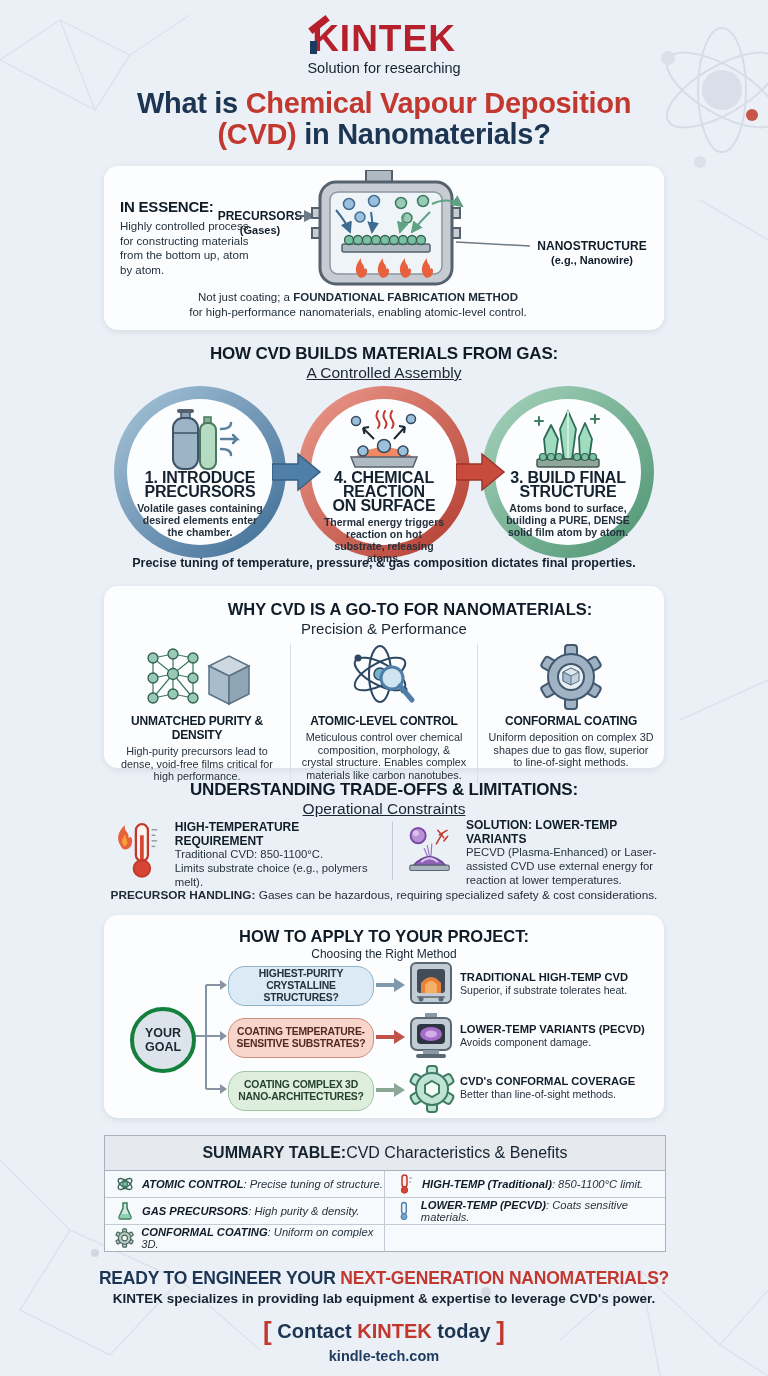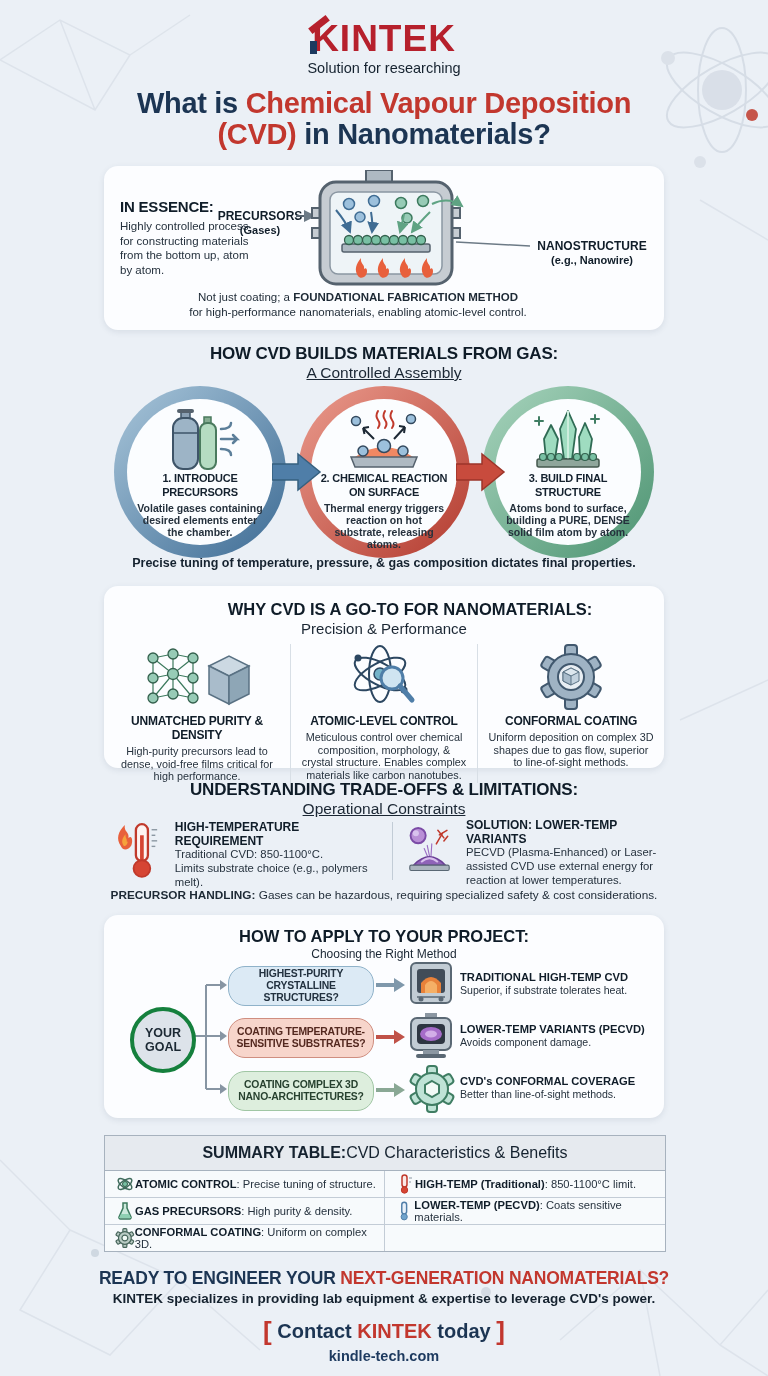--- a/index.html
+++ b/index.html
@@ -30,21 +30,21 @@
   .ess-text p{margin:0;font-size:11.5px;line-height:14.5px;color:#26323e;}
   .ess-svg{position:absolute;left:104px;top:4px;}
   .ess-caption{position:absolute;left:0;top:124px;width:508px;text-align:center;font-size:11.5px;line-height:15px;color:#1d2935;}
   .b{font-weight:bold;}
   
   .sec-h1{left:0;width:768px;text-align:center;font-size:17px;font-weight:800;color:#0f1c28;letter-spacing:-.2px;}
   .sec-h2{left:0;width:768px;text-align:center;font-size:15.5px;color:#1a2633;text-decoration:underline;}
   .ring{position:absolute;top:386px;width:172px;height:172px;border-radius:50%;}
   .ring-inner{position:absolute;inset:13px;background:#fbfdff;border-radius:50%;text-align:center;}
   .ring-inner .icon{margin-top:10px;height:62px;}
-  .step-t{font-size:11px;font-weight:800;line-height:14px;color:#14212e;letter-spacing:-.2px;}
+  .step-t{font-size:16px;font-weight:800;line-height:14px;color:#14212e;letter-spacing:-.2px;}
   .step-d{font-size:10.5px;line-height:12px;color:#25313d;font-weight:bold;margin:3px 10px 0 10px;}
   .flow-arrow{position:absolute;top:452px;}
   .proc-caption{top:556px;left:0;width:768px;text-align:center;font-size:12.5px;font-weight:bold;color:#15222f;}
   
   #card-why{top:586px;height:182px;}
   .why-h1{position:absolute;top:14px;left:0;width:612px;text-align:center;font-size:16.5px;font-weight:800;color:#0f1c28;}
   .why-h2{position:absolute;top:34px;left:0;width:560px;text-align:center;font-size:15px;color:#1a2633;}
   .why-cols{position:absolute;top:58px;left:0;width:560px;display:flex;}
   .why-col{flex:1;text-align:center;padding:0 10px;}
   .why-col + .why-col{border-left:1px solid #d8dfe6;}
@@ -73,22 +73,22 @@
   .row-arrow{position:absolute;left:272px;}
   .ans-icon{position:absolute;left:304px;}
   .ans-text{position:absolute;left:356px;width:200px;}
   .ans-t{font-size:11.2px;font-weight:800;color:#101d29;}
   .ans-d{font-size:10.6px;color:#26323e;margin-top:1px;}
   
   #summary-table{position:absolute;left:104px;top:1135px;width:560px;border:1px solid #a7b2be;background:#f7fafc;}
   .tbl-head{height:34px;background:#e6eaef;border-bottom:1px solid #a7b2be;
     display:flex;align-items:center;justify-content:center;font-size:16px;color:#15222f;}
   .tbl-body{display:grid;grid-template-columns:280px 280px;}
-  .cell{height:26px;display:flex;align-items:center;padding-left:10px;
-    border-bottom:1px solid #c3ccd6;font-size:11.2px;color:#26323e;}
+  .cell{height:26px;display:flex;align-items:center;gap:7px;padding-left:10px;
+    border-bottom:1px solid #c3ccd6;font-size:11.2px;color:#26323e;font-style:italic;}
   .cell:nth-child(odd){border-right:1px solid #c3ccd6;}
   .cell .lbl{font-weight:800;color:#101d29;}
   .cell:nth-last-child(-n+2){border-bottom:none;}
   
   .cta{top:1268px;left:0;width:768px;text-align:center;font-size:17.5px;font-weight:800;letter-spacing:-.2px;}
   .cta-sub{top:1291px;left:0;width:768px;text-align:center;font-size:13.5px;font-weight:bold;color:#15222f;}
   .contact{top:1316px;left:0;width:768px;text-align:center;font-size:20px;font-weight:800;}
   .bracket{color:#c2372e;font-size:26px;font-weight:700;vertical-align:-2px;}
   .website{top:1348px;left:0;width:768px;text-align:center;font-size:14.5px;color:#1d3a5f;font-weight:bold;}
   .deco{position:absolute;pointer-events:none;}
@@ -250,21 +250,21 @@
             <circle cx="62" cy="42" r="5"></circle>
           <circle cx="15" cy="12" r="4.5"></circle>
             <circle cx="70" cy="10" r="4.5"></circle>
         </g>
         <g stroke="#1d2935" stroke-width="2" fill="none">
           <path d="M33 30 L22 19 M22 19 l1.5 6 M22 19 l6 -1"></path>
           <path d="M53 30 L64 18 M64 18 l-6 -1 M64 18 l-1 6"></path>
         </g>
       </svg>
     </div>
-    <div class="step-t"><span>2. CHEMICAL REACTION</span><br><span>ON SURFACE</span></div>
+    <div class="step-t"><span>4. CHEMICAL REACTION</span><br><span>ON SURFACE</span></div>
     <div class="step-d">Thermal energy triggers reaction on hot substrate, releasing atoms.</div>
   </div>
 </div>
 
 <div class="ring" style="left:482px;background:linear-gradient(135deg,#a8d4bd,#4c9371);">
   <div class="ring-inner">
     <div class="icon">
       <svg width="86" height="62" viewBox="0 0 86 62">
         <g fill="#9fdcc0" stroke="#2f6b54" stroke-width="1.8" stroke-linejoin="round">
           <polygon points="43,2 51,20 47,50 39,50 35,20"></polygon>

